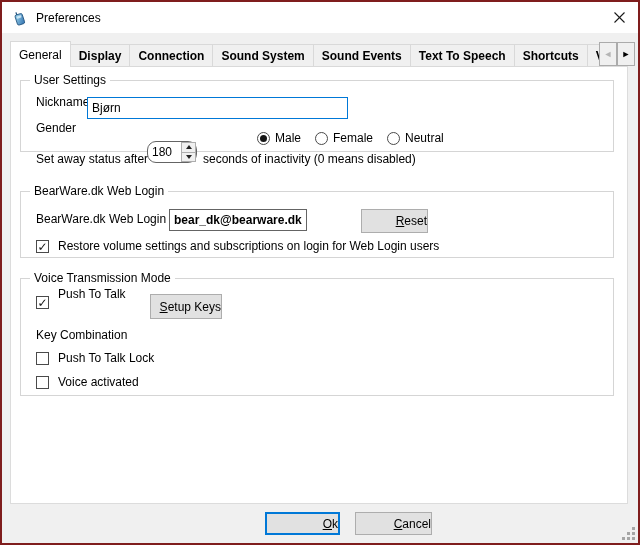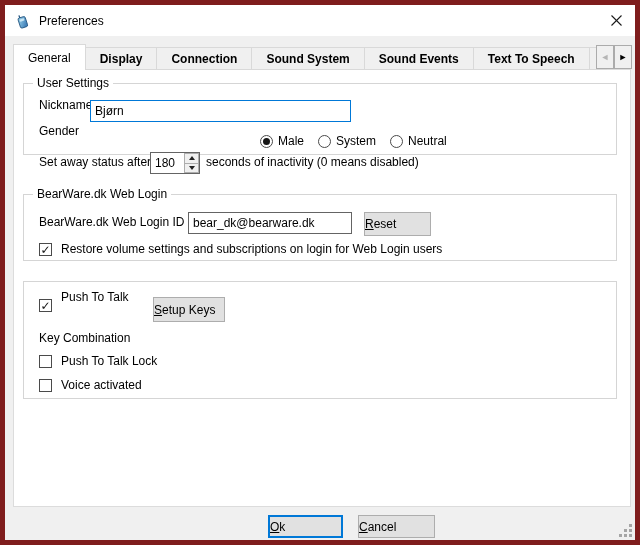--- a/index.html
+++ b/index.html
@@ -1,34 +1,34 @@
 <!DOCTYPE html>
 <html><head>
 <meta charset="utf-8">
 <style>
   * { margin:0; padding:0; box-sizing:border-box; }
   html,body { width:640px; height:545px; }
   body { font-family:"Liberation Sans","DejaVu Sans",sans-serif; font-size:12px; color:#000; }
 
   .window { position:relative; width:640px; height:545px; background:#f0f0f0;
-            border:5px solid #7f1d1d; overflow:hidden; }
+            border:2px solid #7f1d1d; overflow:hidden; }
 
   
   .titlebar { position:absolute; top:0; left:0; right:0; height:31px; background:#ffffff;
               display:flex; align-items:center; }
   .titlebar .app-icon { width:16px; height:16px; margin-left:10px; }
   .titlebar .title { margin-left:8px; font-size:12px; }
   .close-btn { position:absolute; top:0; right:2px; width:34px; height:30px;
                display:flex; align-items:center; justify-content:center; background:transparent; }
   .close-btn svg { display:block; }
 
   
   .tabs { position:absolute; top:38px; left:8px; width:594px; height:27px;
           display:flex; align-items:flex-end; overflow:hidden; z-index:3; }
-  .tab { height:23px; padding:0 14px; background:#f0f0f0; border:1px solid #d9d9d9;
+  .tab { height:23px; padding:0 8px; background:#f0f0f0; border:1px solid #d9d9d9;
          display:flex; align-items:center; white-space:nowrap; color:#000; }
   .tab + .tab { margin-left:-1px;font-weight:bold; }
   .tab.active { height:27px; background:#ffffff; border-bottom:none; margin-bottom:-1px; z-index:4; }
   .tab-scrollers { position:absolute; top:40px; right:3px; display:flex; z-index:5; }
   .tab-scroll { width:18px; height:24px; background:#f0f0f0; border:1px solid #ababab;
                 display:flex; align-items:center; justify-content:center; font-size:9px; line-height:1; }
   .tab-scroll + .tab-scroll { margin-left:0px; }
   .tab-scroll.disabled { color:#b5b5b5; }
 
   
@@ -44,21 +44,21 @@
 
   .abs { position:absolute; }
   .label { white-space:nowrap; line-height:15px; }
 
   
   .textbox { background:#fff; border:1px solid #646464; height:22px; padding:0 4px;
              display:flex; align-items:center; white-space:nowrap; overflow:hidden; }
   .textbox.focused { border:1px solid #0078d7; }
 
   .btn { background:#e1e1e1; border:1px solid #adadad; display:flex; align-items:center;
-         justify-content:flex-start; white-space:nowrap; }
+         justify-content:flex-end; white-space:nowrap; }
   .btn.default { border:2px solid #0078d7; }
 
   .checkbox { width:13px; height:13px; background:#fff; border:1px solid #4a4a4a;
               display:flex; align-items:center; justify-content:center;
               font-size:12px; line-height:10px; font-weight:bold; color:#111; }
 
   .radio-row { display:flex; align-items:center; }
   .radio-item { display:flex; align-items:center; margin-left:14px; }
   .radio-item:first-child { margin-left:0; }
   .radio { width:13px; height:13px; border-radius:50%; background:#fff; border:1px solid #4a4a4a;
@@ -128,20 +128,23 @@
     <div class="tab">
         <span>Sound System</span>
       </div>
     <div class="tab">
         <span>Sound Events</span>
       </div>
     <div class="tab">
         <span>Text To Speech</span>
       </div>
     <div class="tab">
+        <span>Shortcuts</span>
+      </div>
+    <div class="tab">
         <span>Video</span>
       </div>
   </div>
   <div class="tab-scrollers">
     <div class="tab-scroll disabled">
         <span>◄</span>
       </div>
     <div class="tab-scroll">
         <span>►</span>
       </div>
@@ -160,61 +163,62 @@
     <span class="abs label" style="left:15px; top:40px;">Gender</span>
     <div class="abs radio-row" style="left:236px; top:50px;">
       <div class="radio-item">
         <span class="radio">
             <span class="dot"></span>
           </span>
         <span class="label">Male</span>
       </div>
       <div class="radio-item">
         <span class="radio"></span>
-        <span class="label">System</span>
+        <span class="label">Female</span>
       </div>
       <div class="radio-item">
         <span class="radio"></span>
         <span class="label">Neutral</span>
       </div>
     </div>
 
     <span class="abs label" style="left:15px; top:71px;">Set away status after</span>
-    <div class="abs spinbox" style="left:126px; top:68px;">
+    <div class="abs spinbox" style="left:126px; top:60px;border-radius:9px;">
       <span class="spin-value">180</span>
       <span class="spin-buttons">
         <span class="spin-btn">
             <span class="tri-up"></span>
           </span>
         <span class="spin-btn">
             <span class="tri-down"></span>
           </span>
       </span>
     </div>
     <span class="abs label" style="left:182px; top:71px;">seconds of inactivity (0 means disabled)</span>
   </div>
 
   <div class="group" id="group-web">
     <span class="group-title">BearWare.dk Web Login</span>
 
     <span class="abs label" style="left:15px; top:20px;">BearWare.dk Web Login ID</span>
-    <div class="abs textbox" style="left:164px; top:17px; width:164px;">
+    <div class="abs textbox" style="left:148px; top:17px; width:138px;font-weight:bold;">
       <span>bear_dk@bearware.dk</span>
     </div>
     <div class="abs btn" style="left:340px; top:17px; width:67px; height:24px;">
       <span><u>R</u>eset</span>
     </div>
 
     <div class="abs checkbox" style="left:15px; top:48px;">
       <span>✓</span>
     </div>
     <span class="abs label" style="left:37px; top:47px;">Restore volume settings and subscriptions on login for Web Login users</span>
   </div>
 
   <div class="group" id="group-voice">
+    <span class="group-title">Voice Transmission Mode</span>
 
     <div class="abs checkbox" style="left:15px; top:17px;">
       <span>✓</span>
     </div>
     <span class="abs label" style="left:37px; top:8px;">Push To Talk</span>
     <div class="abs btn" style="left:129px; top:15px; width:72px; height:25px;">
       <span><u>S</u>etup Keys</span>
     </div>
 
     <span class="abs label" style="left:15px; top:49px;">Key Combination</span>

